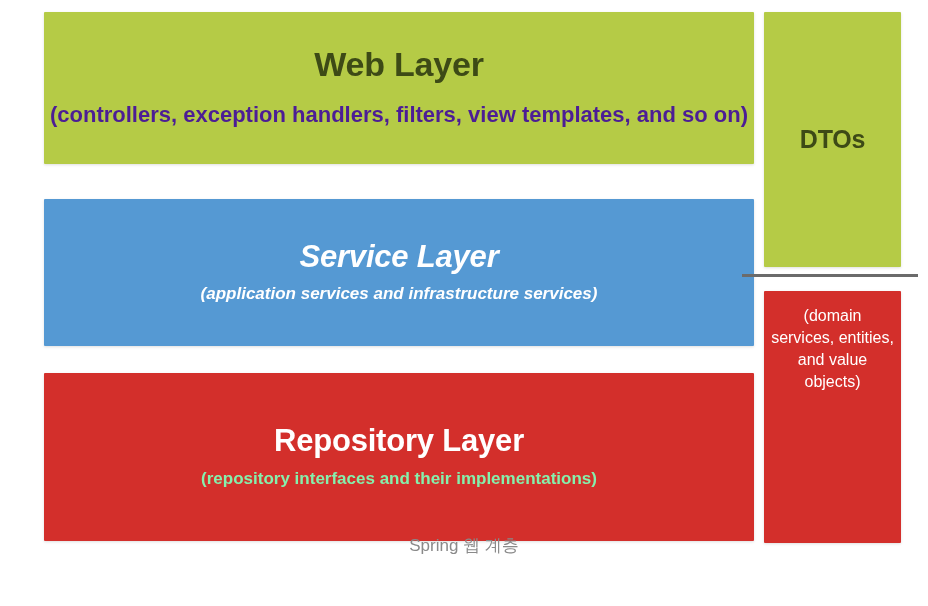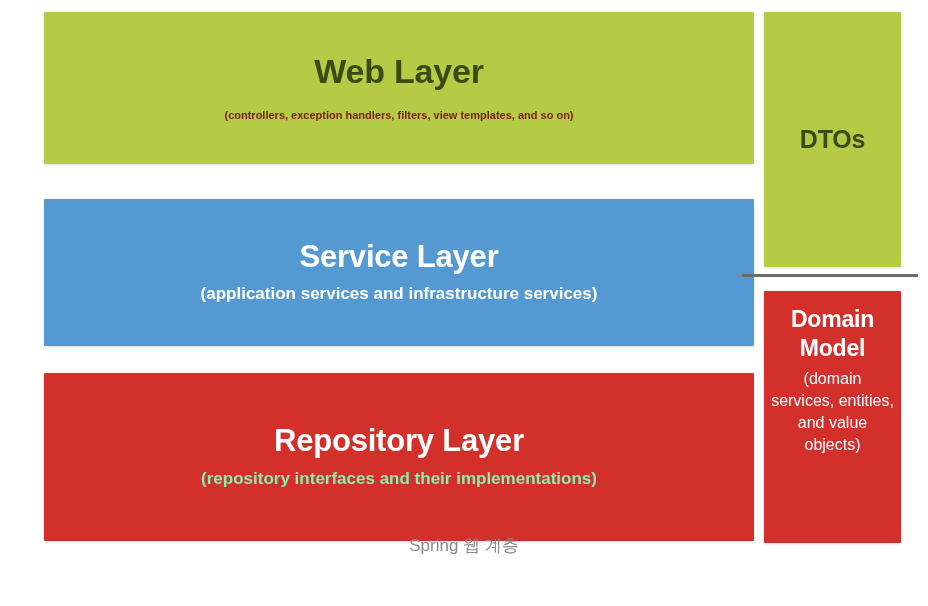--- a/index.html
+++ b/index.html
@@ -47,28 +47,29 @@
     top: 12px;
     height: 152px;
     background: #b5cb46;
   }
   #web-layer-box .layer-title {
     color: #3d4a16;
     font-size: 34px;
     margin-bottom: 19px;
   }
   #web-layer-box .layer-sub {
-    color: #7f1d1d;
-    font-size: 11px;
+    color: #4c1d95;
+    font-size: 22px;
   }
 
   #service-layer-box {
     top: 199px;
     height: 147px;
     background: #5599d3;
+    font-style: italic;
   }
   #service-layer-box .layer-title {
     color: #ffffff;
     font-size: 31px;
     margin-bottom: 10px;
   }
   #service-layer-box .layer-sub {
     color: #ffffff;
     font-size: 17px;
   }
@@ -164,19 +165,18 @@
     <div class="layer-sub">(repository interfaces and their implementations)</div>
   </div>
 
   <div class="layer-box side-col" id="dtos-box">
     <div class="layer-title">DTOs</div>
   </div>
 
   <div id="side-separator"></div>
 
   <div class="layer-box side-col" id="domain-model-box">
-    <div class="layer-title">Domain Model</div>
     <div class="layer-sub">(domain services, entities, and value objects)</div>
   </div>
 
   <div id="diagram-caption">Spring 웹 계층</div>
 
 </div>
 
 </body></html>

